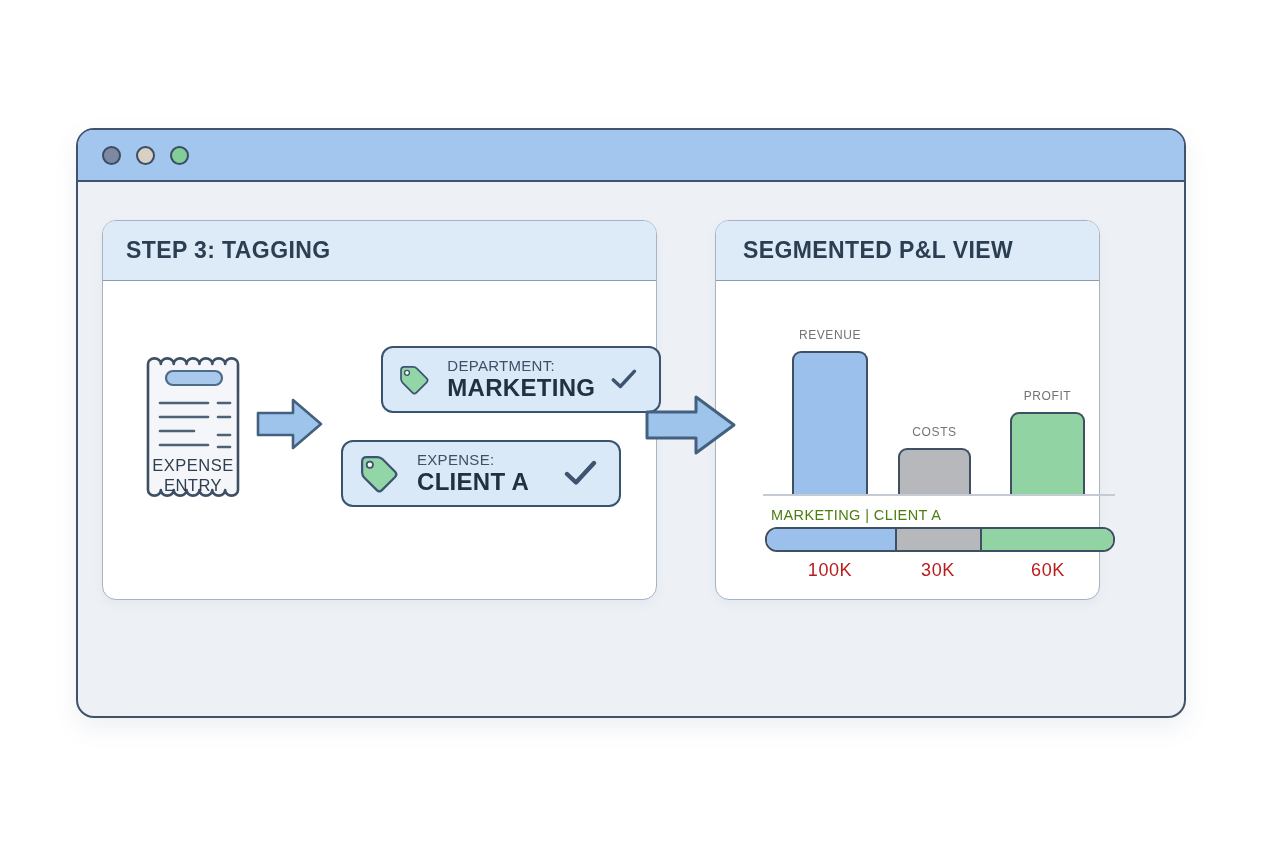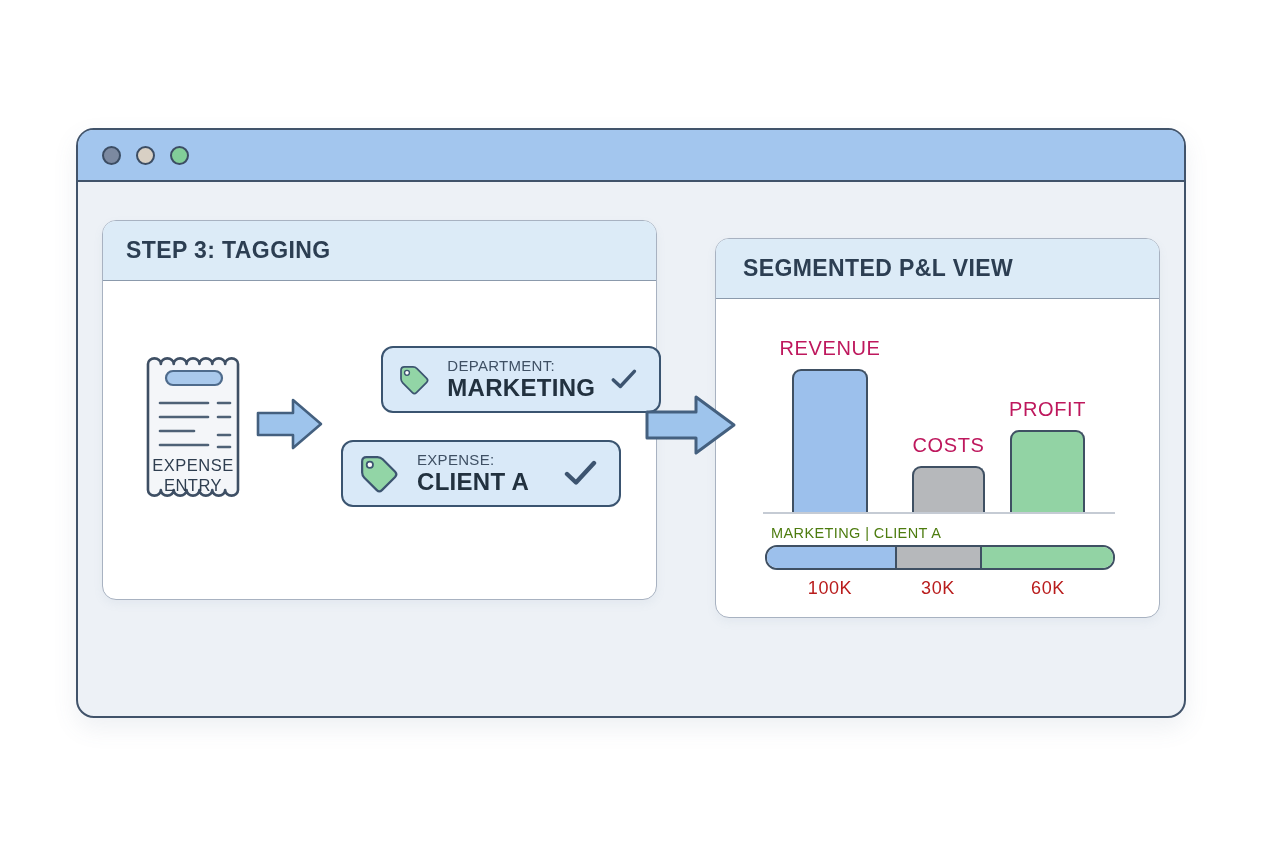--- a/index.html
+++ b/index.html
@@ -34,21 +34,21 @@
 
   
   .panel {
     position:absolute; top:90px; height:380px;
     background:#ffffff;
     border:1.5px solid #a8b2c1;
     border-radius:14px;
     box-shadow:0 4px 10px rgba(120,135,160,.08);
   }
   .panel-left  { left:24px;  width:555px; }
-  .panel-right { left:637px; width:445px;margin-top:18px; }
+  .panel-right { left:637px; width:385px; }
   .panel-header {
     height:60px;
     background:#dcebf7;
     border-bottom:1.5px solid #8b9aac;
     border-radius:12.5px 12.5px 0 0;
     display:flex; align-items:center;
   }
   .panel-title {
     font-size:23px; font-weight:600; letter-spacing:.4px;
     color:#2c3e52; padding-left:23px;
@@ -84,21 +84,21 @@
   .baseline {
     position:absolute; left:0; right:0; bottom:0; height:2px;
     background:#c5cbd4;
   }
   .chart-col {
     position:absolute; bottom:2px;
     display:flex; flex-direction:column; align-items:center;
     justify-content:flex-end; gap:9px;
   }
   .bar-label {
-    font-size:20px; color:#be185d; letter-spacing:.6px; white-space:nowrap;
+    font-size:12px; color:#737373; letter-spacing:.6px; white-space:nowrap;
   }
   .bar {
     width:100%;
     border:2.5px solid #3f5063;
     border-bottom:none;
     border-radius:9px 9px 0 0;
   }
   .segment-label {
     position:absolute; left:55px; top:286px;
     font-size:14.5px; color:#4d7c0f; letter-spacing:.4px; font-weight:500;
@@ -200,21 +200,21 @@
     </div>
 
     <div class="chart-area">
       <div class="baseline"></div>
 
       <div class="chart-col" style="left: 29px; width: 76px;">
         <div class="bar-label">REVENUE</div>
         <div class="bar" style="height: 143px; background: rgb(156, 192, 236); border-color: rgb(63, 80, 99);"></div>
       </div>
 
-      <div class="chart-col" style="left: 149px; width: 73px;">
+      <div class="chart-col" style="left: 135px; width: 73px;">
         <div class="bar-label">COSTS</div>
         <div class="bar" style="height: 46px; background: rgb(182, 184, 187); border-color: rgb(63, 80, 99);"></div>
       </div>
 
       <div class="chart-col" style="left: 247px; width: 75px;">
         <div class="bar-label">PROFIT</div>
         <div class="bar" style="height: 82px; background: rgb(146, 211, 164); border-color: rgb(63, 80, 99);"></div>
       </div>
     </div>
 

